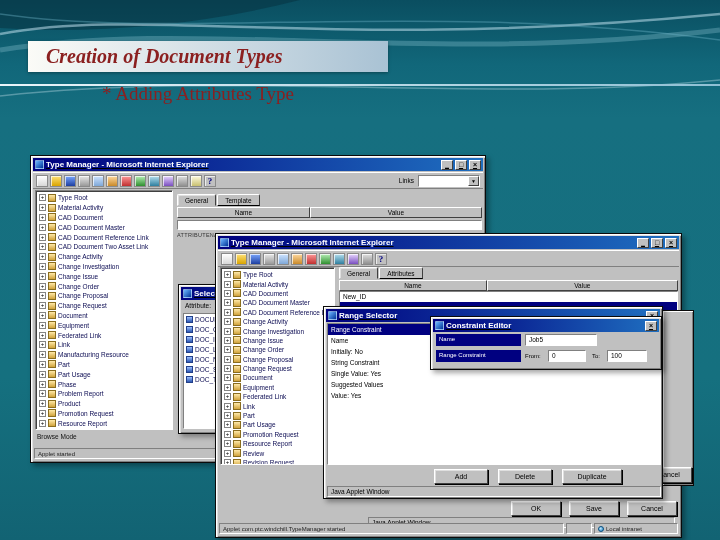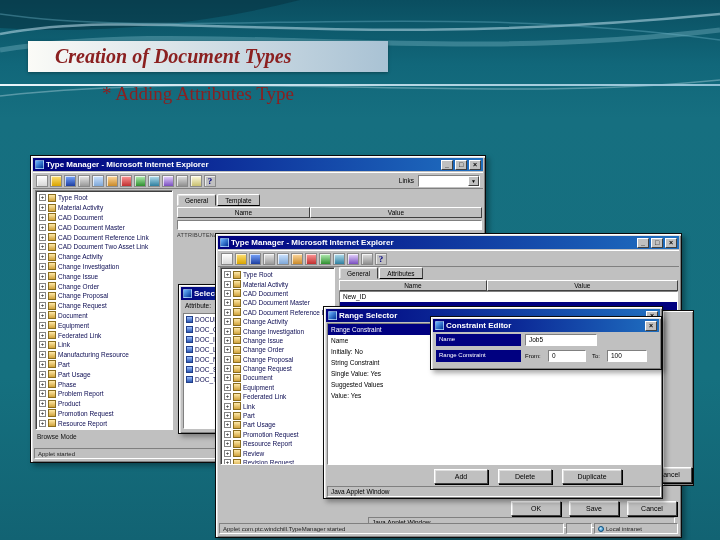--- a/index.html
+++ b/index.html
@@ -8,38 +8,38 @@
 
   .slide {
     position:relative; width:720px; height:540px; overflow:hidden;
     background:linear-gradient(180deg,#0a4e60 0%,#11677a 12%,#166f80 22%,#15707f 70%,#126373 100%);
   }
   .decor { position:absolute; left:0; top:0; width:720px; height:130px; }
 
   .banner {
     position:absolute; left:28px; top:41px; width:360px; height:31px;
     background:linear-gradient(to right,#fbfbf7,#a9c2d4);
-    display:flex; align-items:center; padding-left:27px;
+    display:flex; align-items:center; padding-left:18px;
     box-shadow:0 1px 3px rgba(0,0,0,.35);
   }
   .banner-text { font:italic bold 20px "Liberation Serif",serif; color:#8b2020; white-space:nowrap; }
   .hr-line { position:absolute; left:0; top:84px; width:720px; height:2px;
     background:linear-gradient(to right,#eaf5fa,#8fc0d4); }
   .subtitle { position:absolute; left:57px; top:83px; font:19px "Liberation Serif",serif; color:#8b2020;margin-left:45px; }
 
   
   .win, .dlg {
     position:absolute; background:#c0c0c0; border:1px solid #0a0a0a;
     box-shadow: inset 1px 1px 0 #ffffff, inset 2px 2px 0 #dfdfdf, inset -1px -1px 0 #808080,
                 3px 3px 5px rgba(0,0,0,.35);
   }
   .titlebar {
     height:13px; margin:2px 2px 0 2px; padding:0 2px;
     background:linear-gradient(to right,#00007e,#1f6fc0);
-    display:flex; align-items:center; gap:2px; overflow:hidden;
+    display:flex; align-items:center; gap:2px; overflow:hidden;text-decoration:underline;
   }
   .titlebar .ttext { color:#fff; font-size:8px; font-weight:bold; white-space:nowrap; overflow:hidden; flex:1; line-height:12px; }
   .win-ico { width:9px; height:9px; flex:none; background:linear-gradient(135deg,#6db7ff,#003399); border:1px solid rgba(255,255,255,.4); }
   .cap-btn {
     width:12px; height:10px; flex:none; background:#c0c0c0; color:#000;
     border:1px solid; border-color:#fff #404040 #404040 #fff;
     font-size:7px; font-weight:bold; line-height:8px; text-align:center;
   }
   .toolbar {
     height:17px; margin:1px 2px 0 2px; padding:0 3px;

